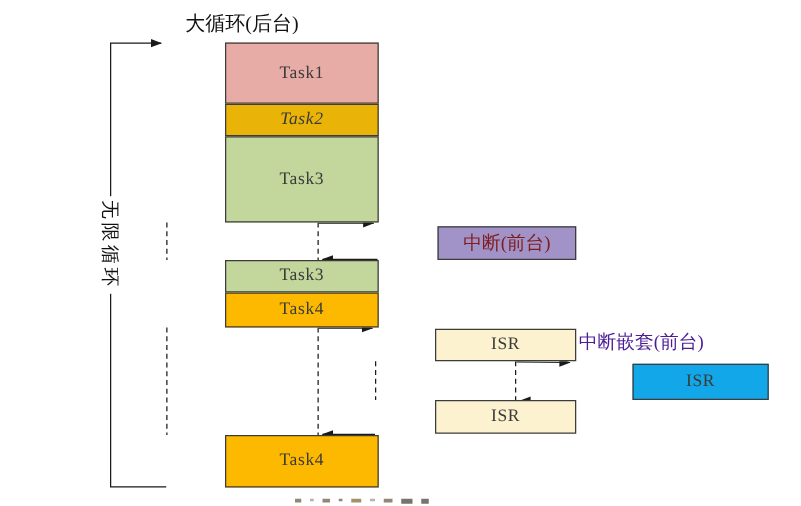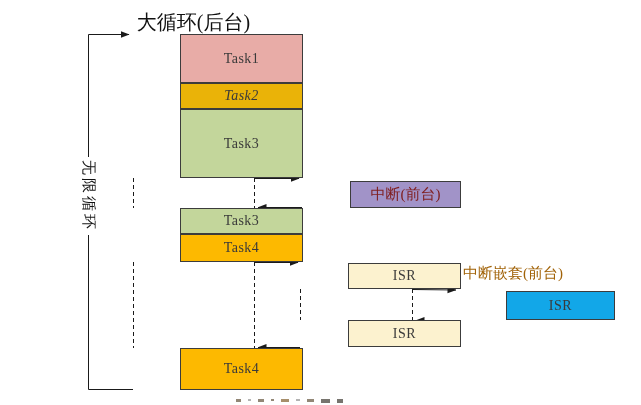--- a/index.html
+++ b/index.html
@@ -21,33 +21,33 @@
     border:1px solid #3c3c3c;
     display:flex;align-items:center;justify-content:center;
     font-size:14px;color:#3a3a3a;
     letter-spacing:0.5px;
     margin-left:48px;
   }
   .box.cn{color:#7f1d1d;font-size:15px;letter-spacing:0;}
 
   .title{
     position:absolute;left:132px;top:9px;width:123px;
-    text-align:center;font-size:20px;color:#111;
+    text-align:center;font-size:16px;color:#111;
     white-space:nowrap;
   }
   .loop-label{
     position:absolute;left:88px;top:196px;
     transform:translate(-50%,-50%) rotate(90deg);
     font-size:15px;color:#111;letter-spacing:3px;
     background:#ffffff;padding:0 3px;
     white-space:nowrap;
   }
   .nested-label{
     position:absolute;left:443px;top:264px;width:140px;
-    text-align:center;font-size:15px;color:#a16207;
+    text-align:center;font-size:15px;color:#4c1d95;
     white-space:nowrap;
   }
 
   
   .caption-frag{
     position:absolute;left:236px;top:399px;height:5px;width:170px;
     display:flex;align-items:flex-start;gap:7px;opacity:.75;
   }
   .caption-frag span{display:block;height:3px;background:#6e5f49;}
   .caption-frag span:nth-child(1){width:5px;}

